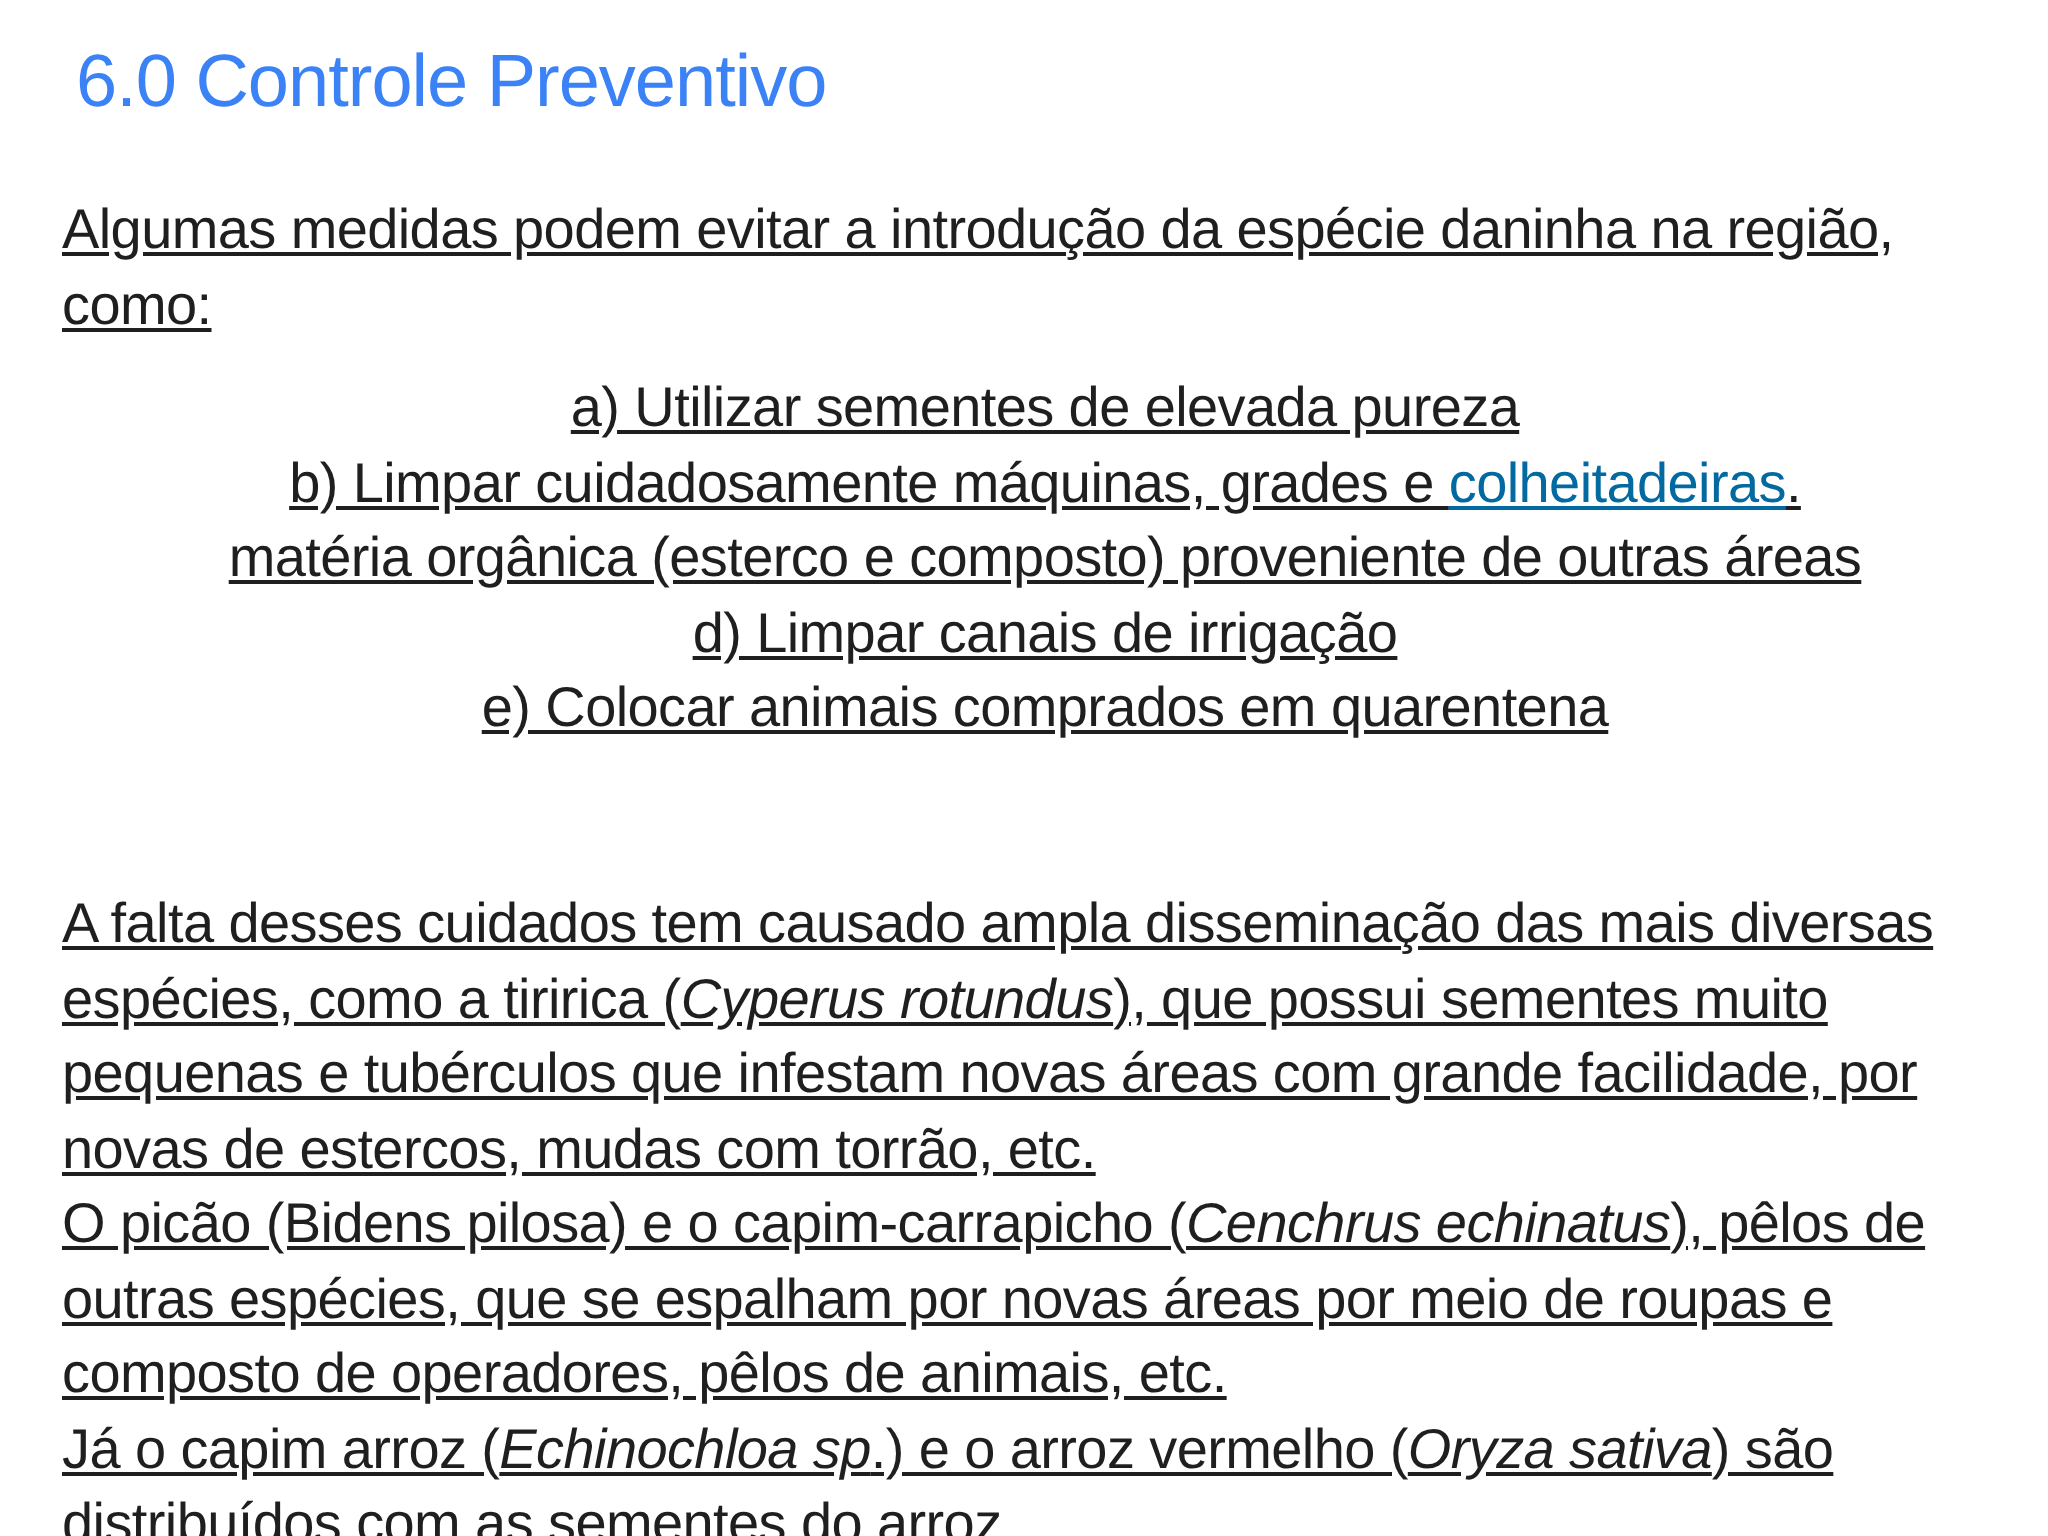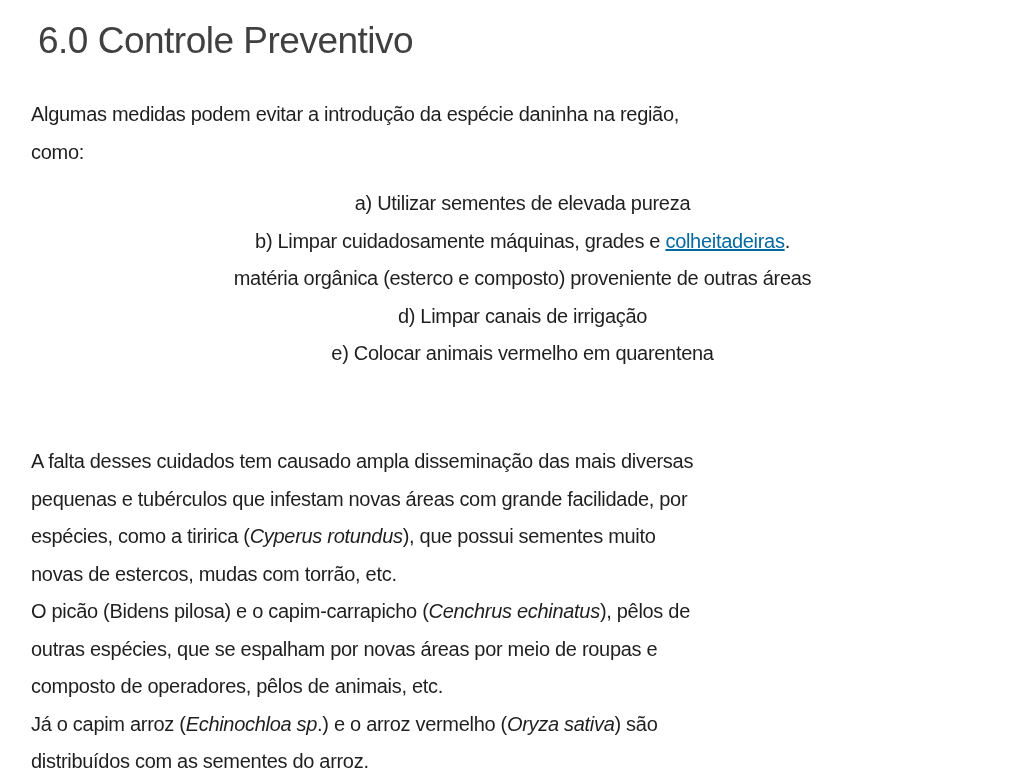--- a/index.html
+++ b/index.html
@@ -17,30 +17,31 @@
     color: #1f1f1f;
   }
   .title {
     position: absolute;
     left: 38px;
     top: 20px;
     margin: 0;
     font-size: 37px;
     font-weight: 400;
     letter-spacing: -0.5px;
-    color: #404040;
+    color: #3b82f6;
     white-space: pre;
   }
   .para {
     position: absolute;
     left: 31px;
     right: 10px;
-    font-size: 20px;
+    font-size: 28px;
     letter-spacing: -0.3px;
     color: #1f1f1f;
+    text-decoration: underline;
   }
   .para .line {
     display: block;
     height: 37.5px;
     line-height: 37.5px;
     white-space: pre;
   }
   .intro      { top: 96px; }
   .measures   { top: 185px; text-align: center; }
   .discussion { top: 443px; }
@@ -63,27 +64,27 @@
   <div class="para intro">
     <span class="line">Algumas medidas podem evitar a introdução da espécie daninha na região,</span>
     <span class="line">como:</span>
   </div>
 
   <div class="para measures">
     <span class="line">a) Utilizar sementes de elevada pureza</span>
     <span class="line"><span>b) Limpar cuidadosamente máquinas, grades e </span><a class="link">colheitadeiras</a><span>.</span></span>
     <span class="line">matéria orgânica (esterco e composto) proveniente de outras áreas</span>
     <span class="line">d) Limpar canais de irrigação</span>
-    <span class="line">e) Colocar animais vermelho em quarentena</span>
+    <span class="line">e) Colocar animais comprados em quarentena</span>
   </div>
 
   <div class="para discussion">
     <span class="line">A falta desses cuidados tem causado ampla disseminação das mais diversas</span>
+    <span class="line"><span>espécies, como a tiririca (</span><span class="italic">Cyperus rotundus</span><span>), que possui sementes muito</span></span>
     <span class="line">pequenas e tubérculos que infestam novas áreas com grande facilidade, por</span>
-    <span class="line"><span>espécies, como a tiririca (</span><span class="italic">Cyperus rotundus</span><span>), que possui sementes muito</span></span>
     <span class="line">novas de estercos, mudas com torrão, etc.</span>
     <span class="line"><span>O picão (Bidens pilosa) e o capim-carrapicho (</span><span class="italic">Cenchrus echinatus</span><span>), pêlos de</span></span>
     <span class="line">outras espécies, que se espalham por novas áreas por meio de roupas e</span>
     <span class="line">composto de operadores, pêlos de animais, etc.</span>
     <span class="line"><span>Já o capim arroz (</span><span class="italic">Echinochloa sp</span><span>.) e o arroz vermelho (</span><span class="italic">Oryza sativa</span><span>) são</span></span>
     <span class="line">distribuídos com as sementes do arroz.</span>
   </div>
 
 </div>
 

